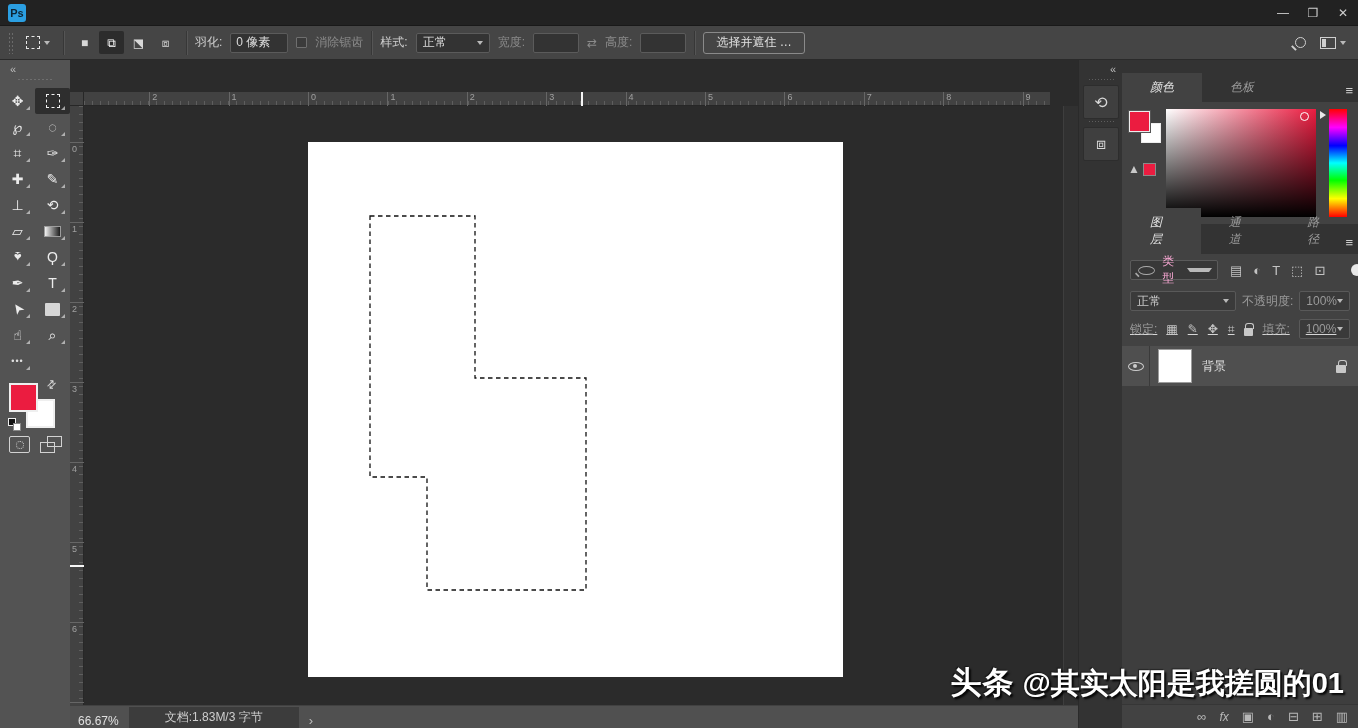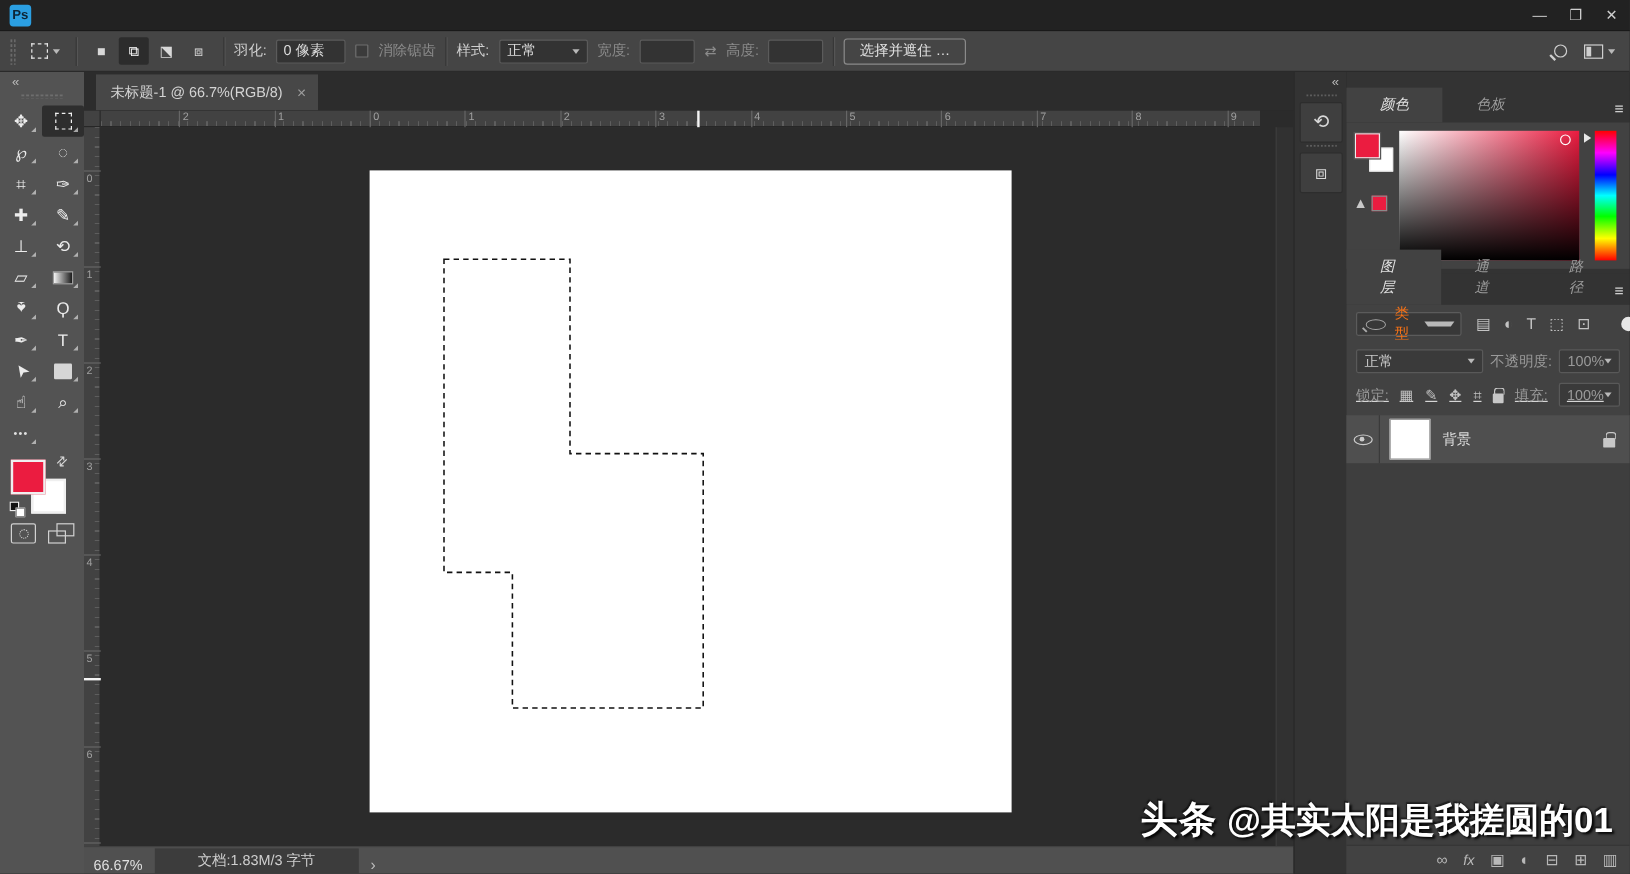--- a/index.html
+++ b/index.html
@@ -156,21 +156,21 @@
   .cp-hue-ptr { position:absolute; left:198px; top:9px; width:0; height:0;
     border-top:4px solid transparent; border-bottom:4px solid transparent; border-left:6px solid #e8e8e8; }
   .cp-hue { position:absolute; left:207px; top:7px; width:18px; height:108px;
     background:linear-gradient(to bottom,#ff0000,#ff00ff 17%,#0000ff 34%,#00ffff 50%,#00ff00 66%,#ffff00 83%,#ff0000); }
 
   .layers-panel { position:absolute; left:0; top:168px; width:236px; height:500px; }
   .layers-body { position:relative; height:474px; background:#424242; }
   .lp-row { position:relative; display:flex; align-items:center; gap:6px; padding:0 8px; }
   .lp-filter { height:32px; }
   .lp-search { display:flex; align-items:center; gap:5px; width:88px; height:20px; background:#383838;
-    border:1px solid #5b5b5b; border-radius:2px; padding:0 5px; color:#f97316; }
+    border:1px solid #5b5b5b; border-radius:2px; padding:0 5px; color:#f9a8d4; }
   .lp-search .mag-icon { transform:scale(.8); border-color:#aaa; }
   .lp-search .mag-icon::after { background:#aaa; }
   .lp-search span { flex:1; font-size:12px; }
   .lp-ficons { display:flex; gap:11px; margin-left:6px; color:#c3c3c3; font-size:13px; }
   .lp-toggle { position:absolute; right:-5px; top:10px; width:12px; height:12px; background:#e8e8e8;
     border-radius:50%; }
   .lp-blend { height:30px; }
   .lp-dd { display:flex; align-items:center; justify-content:space-between; height:20px; background:#3a3a3a;
     border:1px solid #595959; border-radius:2px; padding:0 6px; color:#c9c9c9; }
   .lp-dd.blend { width:112px; }
@@ -341,26 +341,20 @@
           <i></i>
         </span>
       <span class="screenmode-btn">
         <i class="r2"></i>
           <i class="r1"></i>
       </span>
     </div>
   </aside>
 
   <section class="workspace">
-    <div class="tabstrip">
-      <div class="doc-tab">
-        <span>未标题-1 @ 66.7%(RGB/8)</span>
-        <span class="close">×</span>
-      </div>
-    </div>
     <div class="canvas-region">
       <div class="ruler-corner"></div>
       <div class="ruler-h" id="ruler-h">
           <span class="major" style="left: 65.2px;"></span>
           <span class="rlabel" style="left: 68.2px;">2</span>
           <span class="major" style="left: 144.6px;"></span>
           <span class="rlabel" style="left: 147.6px;">1</span>
           <span class="major" style="left: 224px;"></span>
           <span class="rlabel" style="left: 227px;">0</span>
           <span class="major" style="left: 303.4px;"></span>

